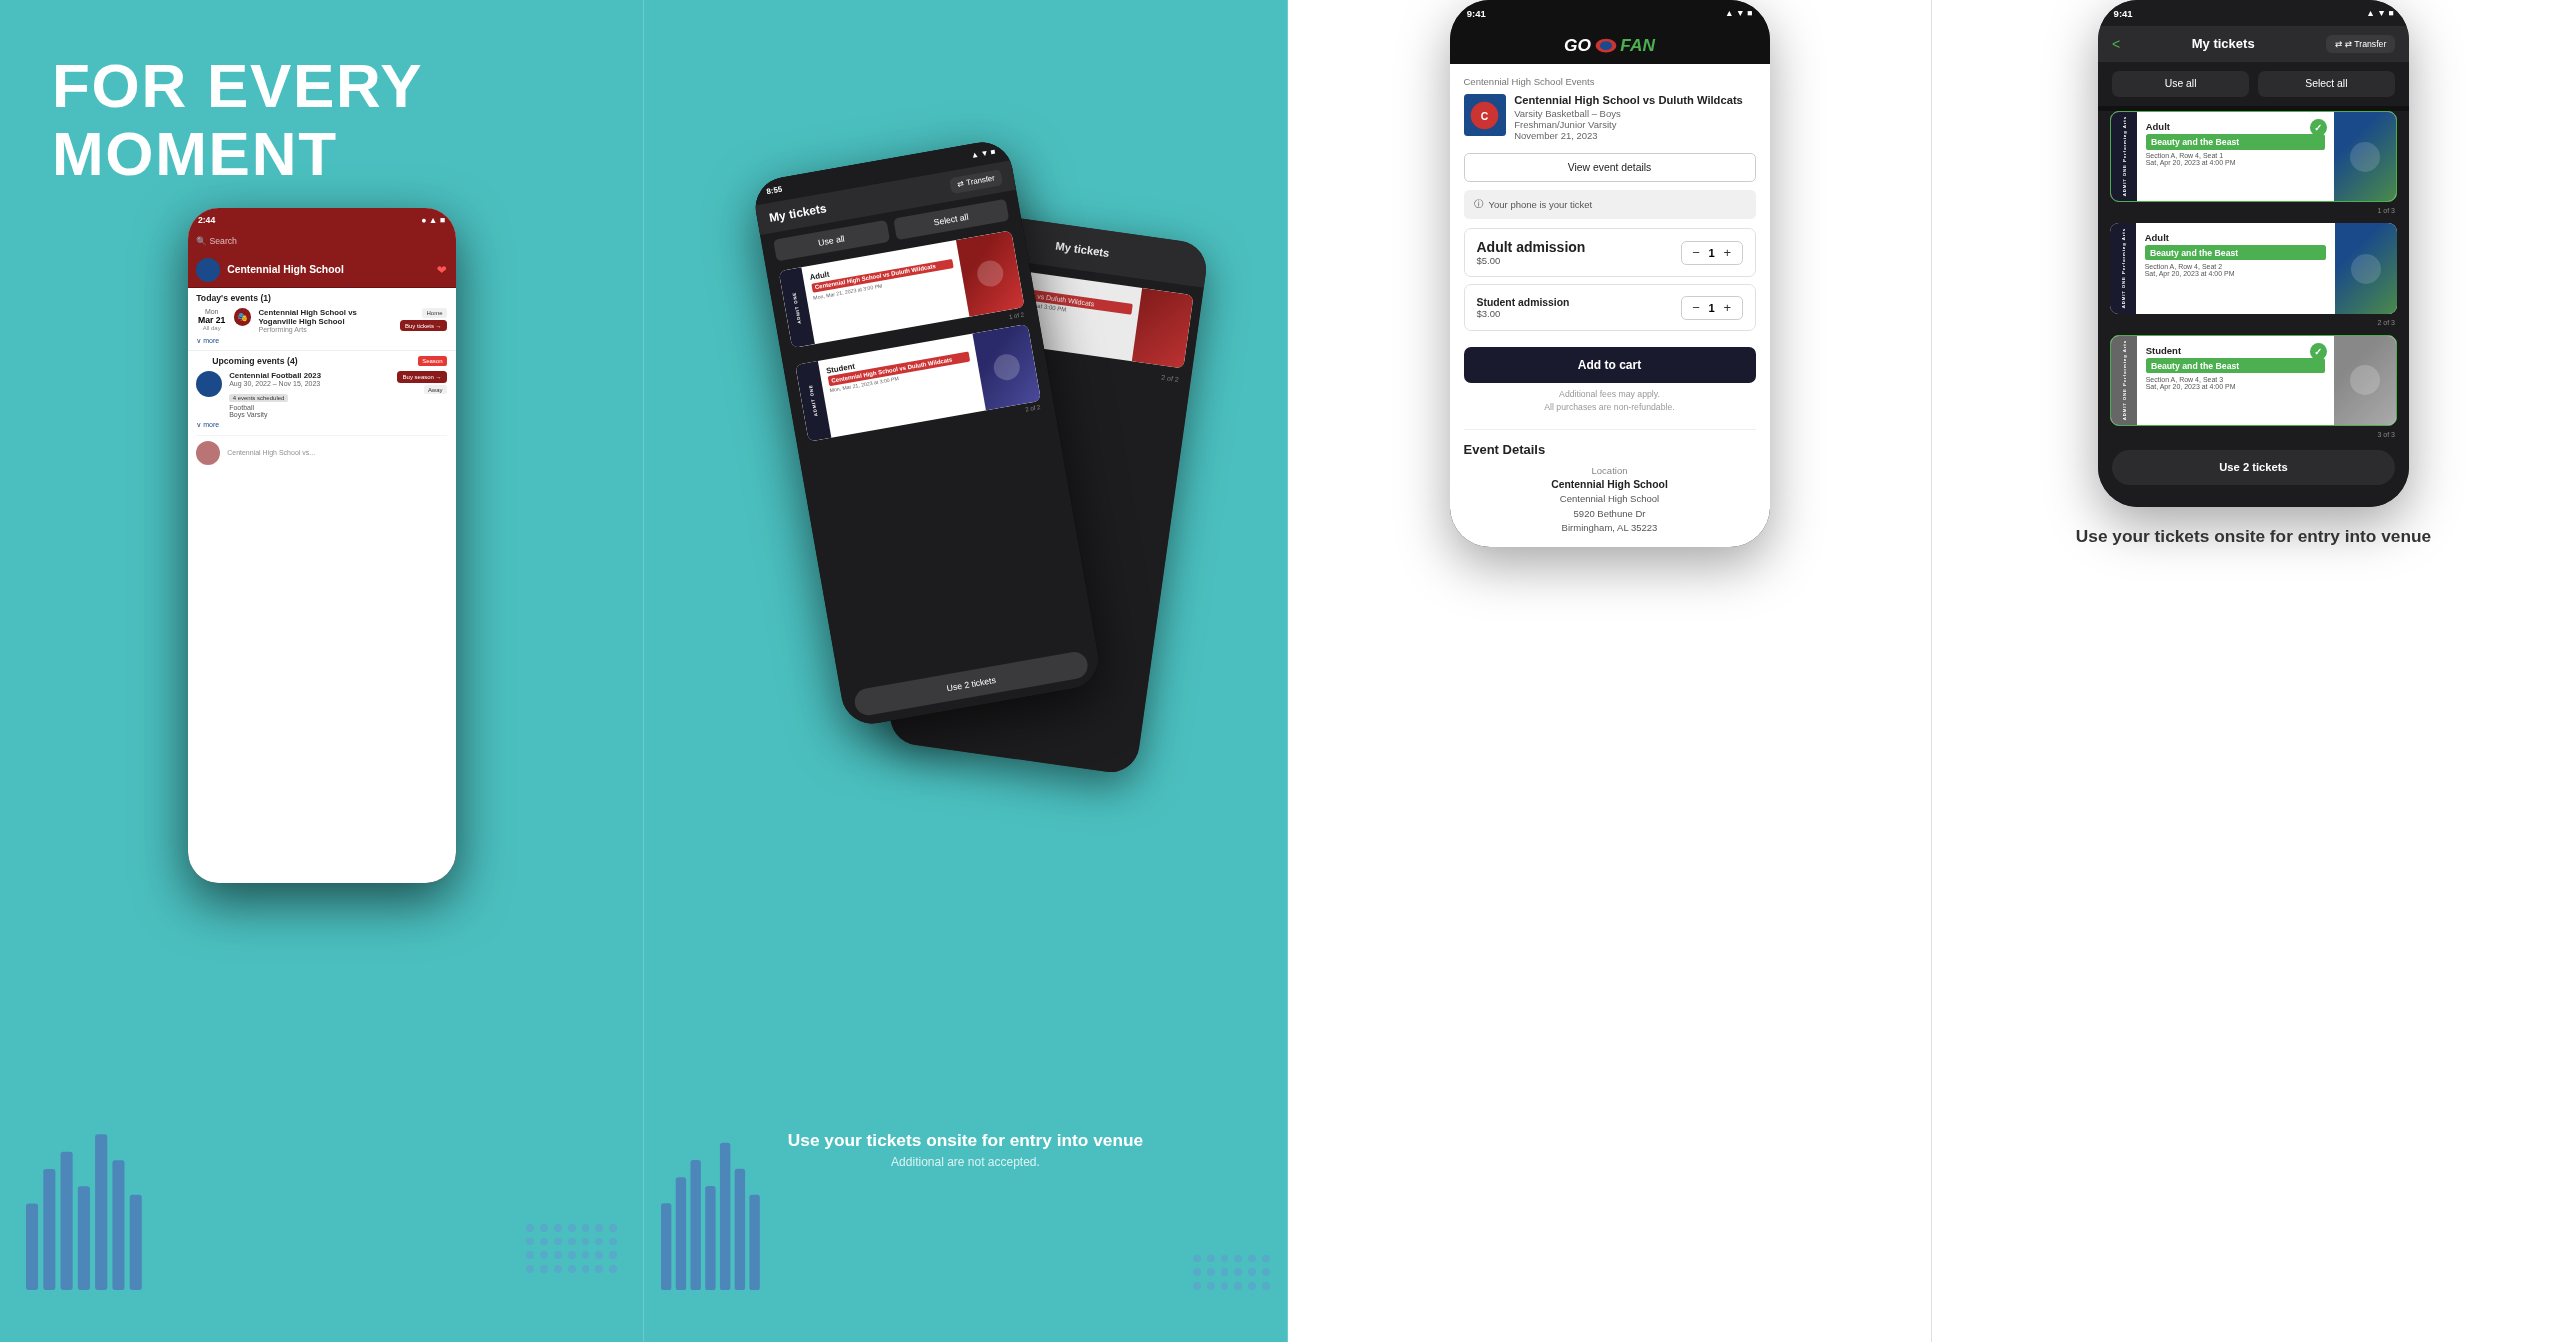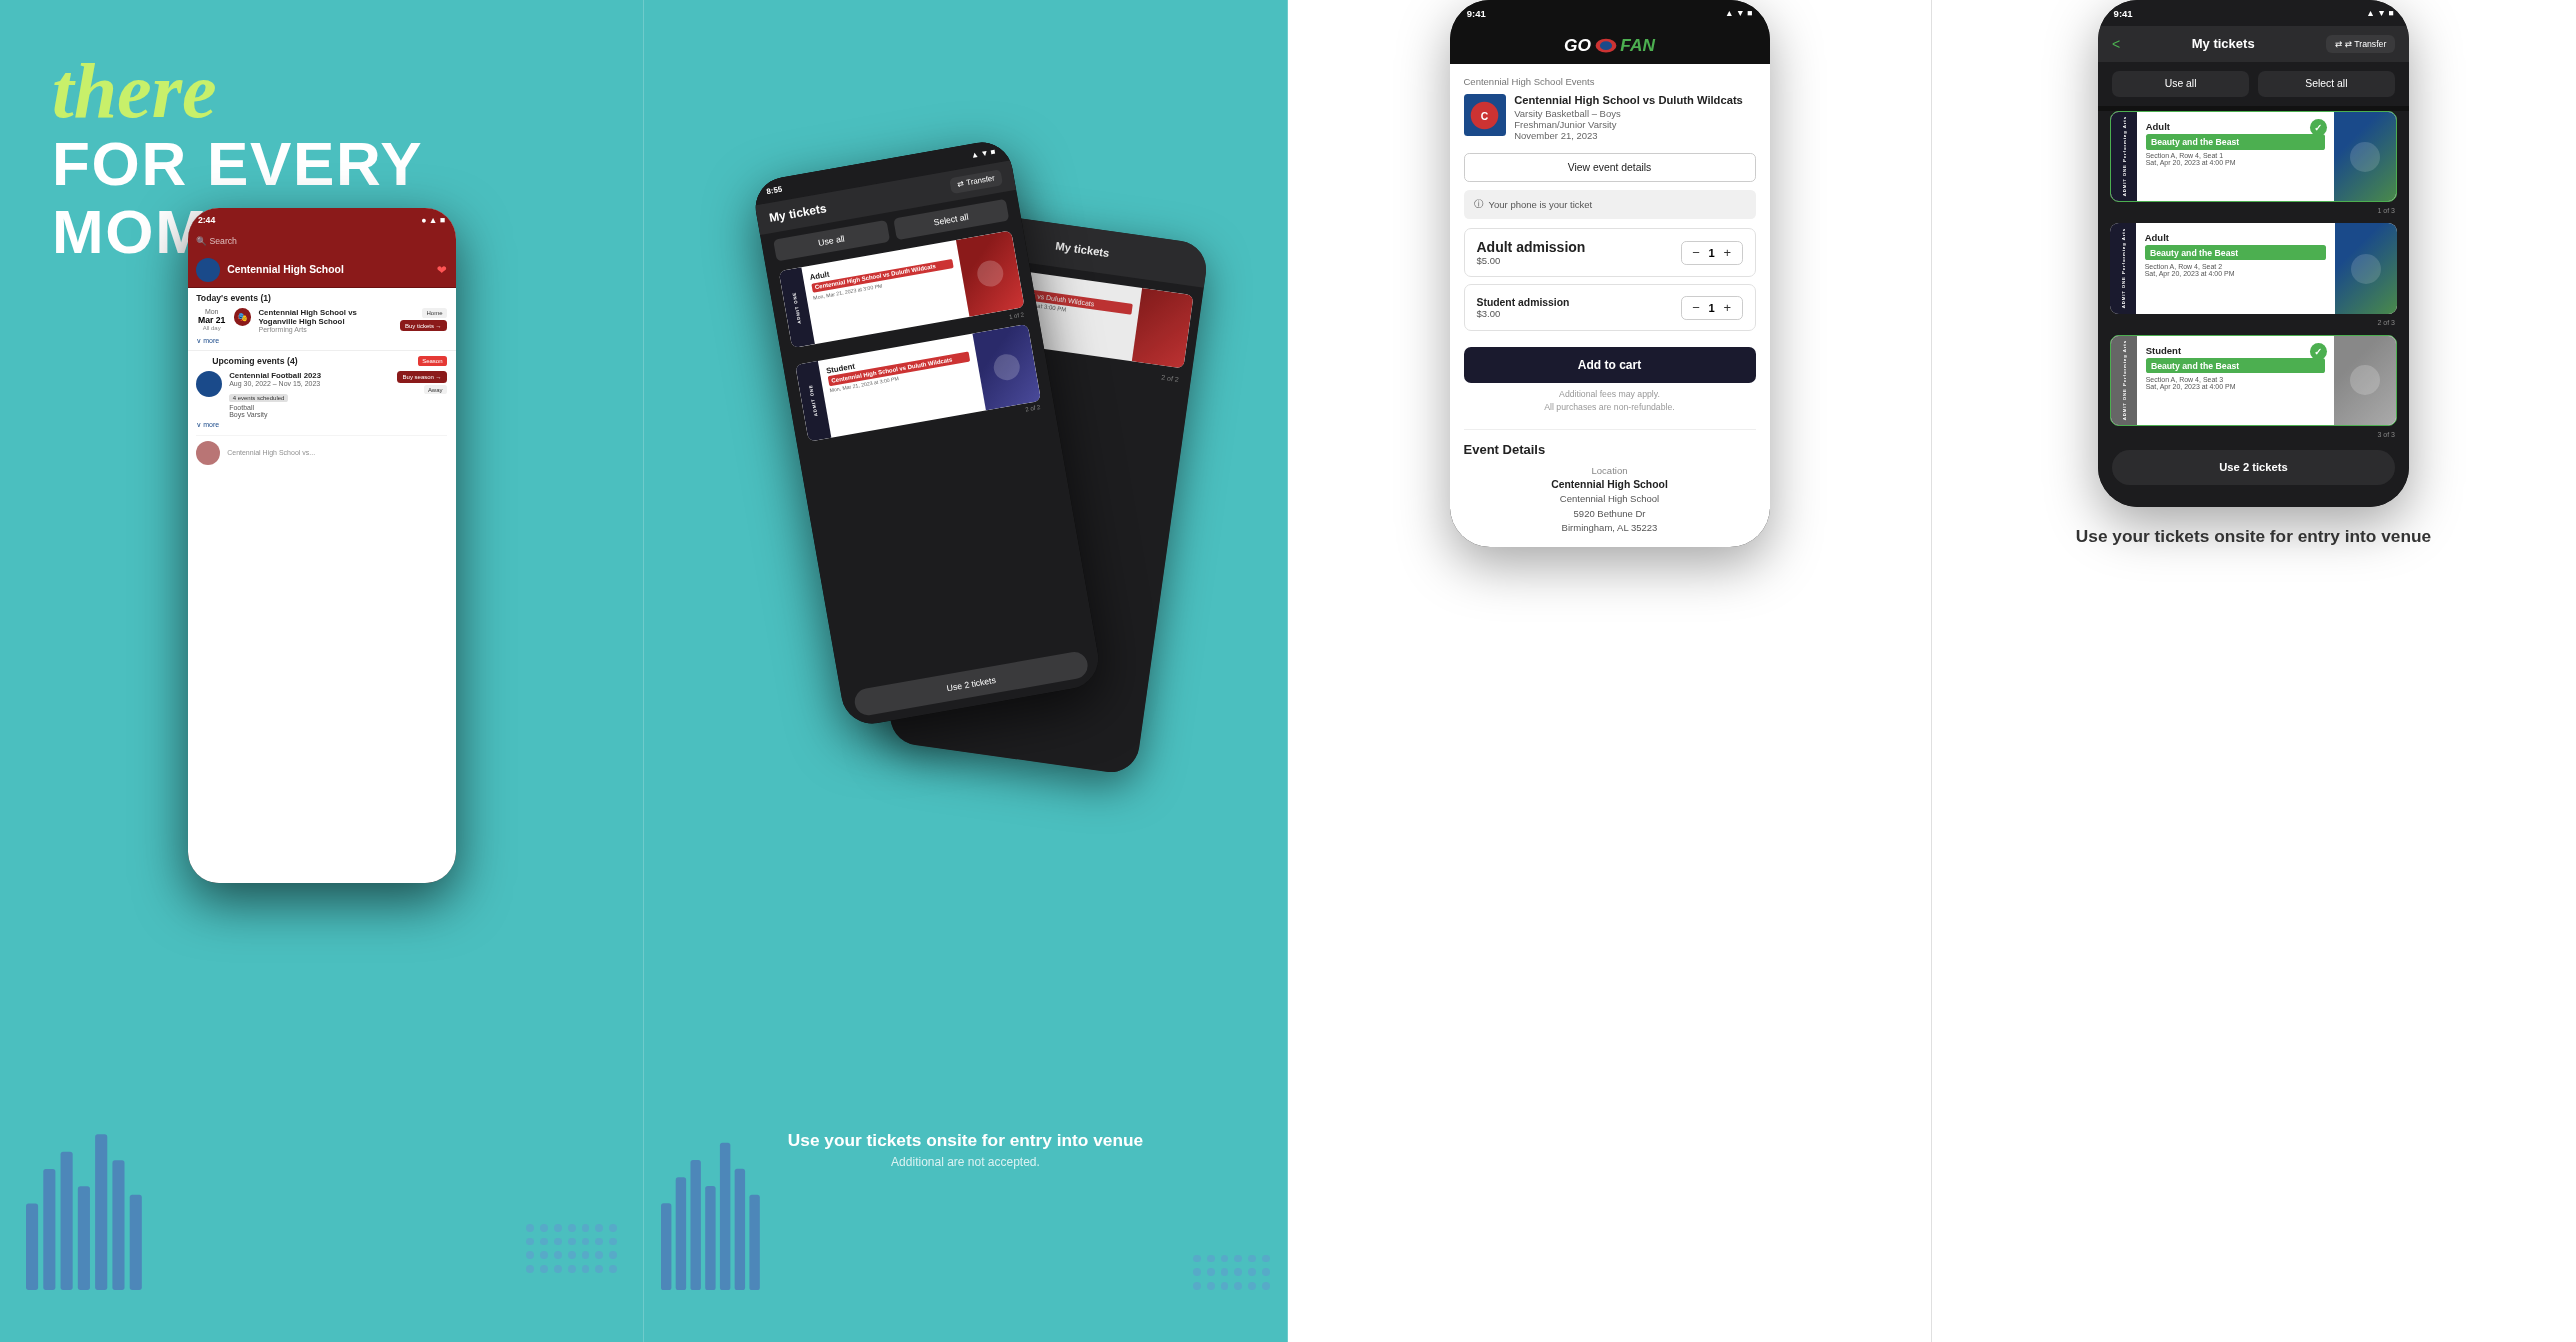--- a/index.html
+++ b/index.html
@@ -95,21 +95,20 @@
     }
 
   </style>
 </head>
 <body>
 
 <div class="panels-wrapper">
 
   <div class="panel1">
     <div class="hero-text">
-      <div class="hero-there">there</div>
       <div class="hero-for">FOR EVERY MOMENT</div>
     </div>
 
     <div style="position: absolute; top: 208px; left: 50%; transform: translateX(-50%); width: 268px;">
       <div style="width: 268px; height: 675px; background: #111; border-radius: 31px; overflow: hidden; box-shadow: 0 17.3px 52px rgba(0,0,0,0.6);">
 
         <div style="width: 100%; height: 100%; background: white; border-radius: 28px; overflow: hidden;">
 
           <div style="background: #8b1a1a; height: 24px; display: flex; align-items: center; padding: 0 10.4px; justify-content: space-between;">
             <span style="color: white; font-size: 8.7px; font-weight: 700;">2:44</span>

